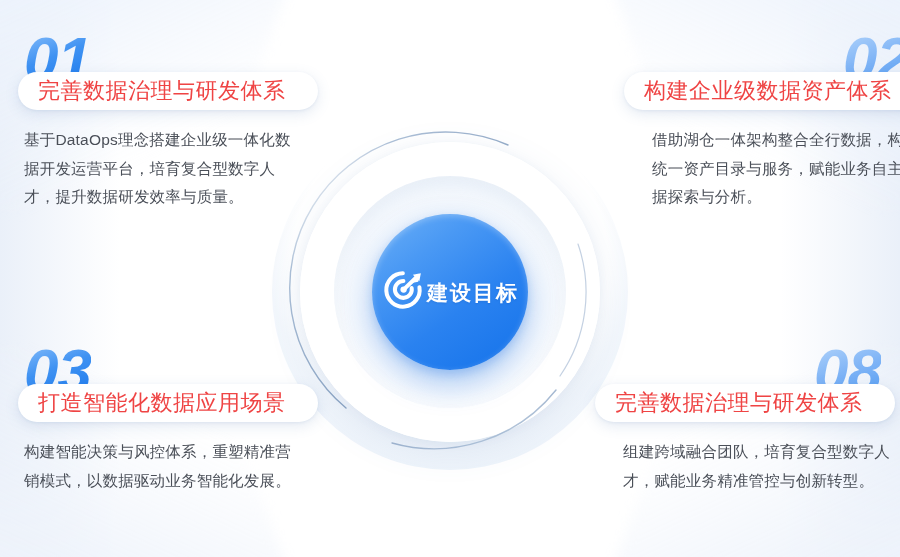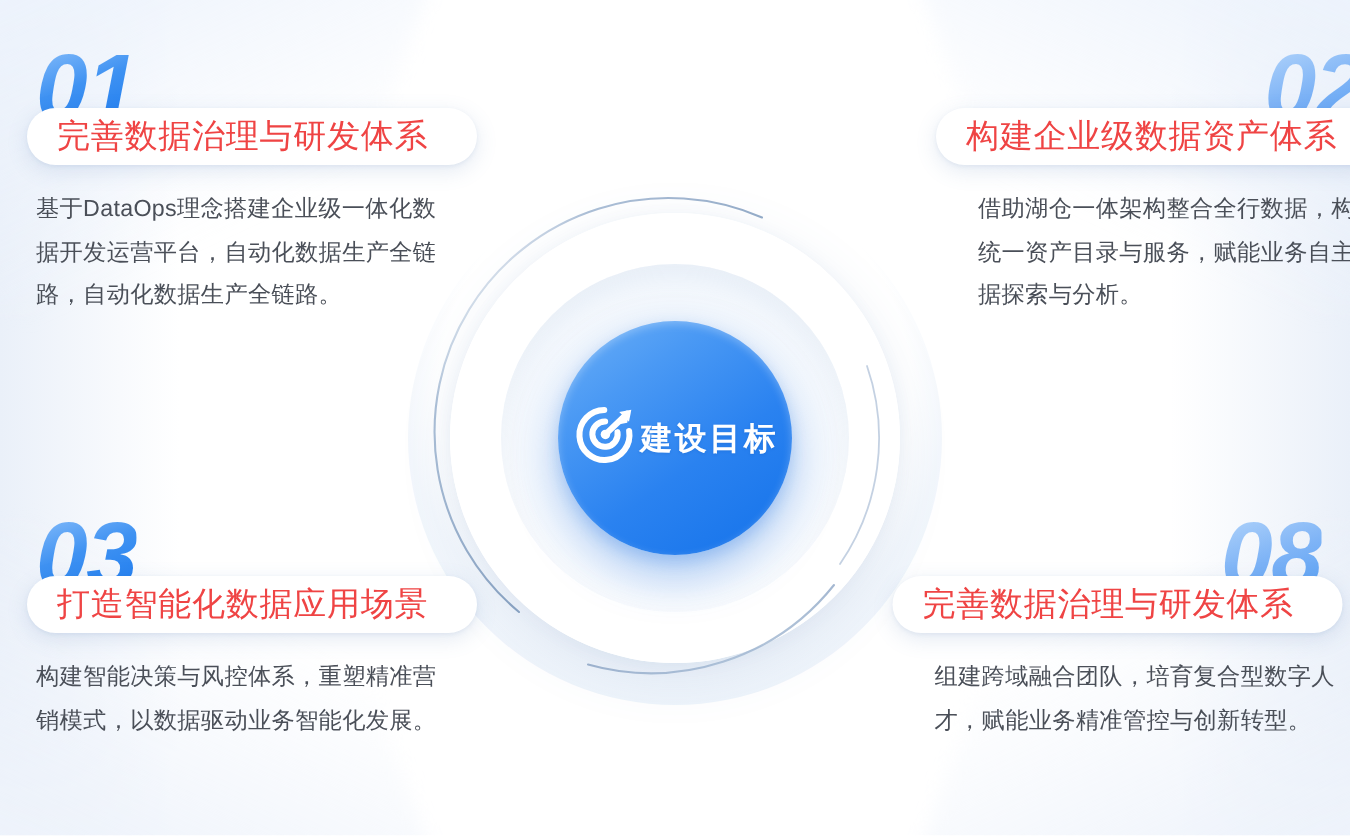--- a/index.html
+++ b/index.html
@@ -244,21 +244,21 @@
       </svg>
       <div class="core-label">建设目标</div>
     </div>
   </div>
 
   <div class="quad quad-01">
     <div class="num num-left">01</div>
     <div class="pill pill-left">
       <span class="pill-title">完善数据治理与研发体系</span>
     </div>
-    <div class="desc desc-left">基于DataOps理念搭建企业级一体化数据开发运营平台，自动化数据生产全链路，自动化数据生产全链路。</div>
+    <div class="desc desc-left">基于DataOps理念搭建企业级一体化数据开发运营平台，培育复合型数字人才，提升数据研发效率与质量。</div>
   </div>
 
   <div class="quad quad-02">
     <div class="num num-right num-soft">02</div>
     <div class="pill pill-right">
       <span class="pill-title">构建企业级数据资产体系</span>
     </div>
     <div class="desc desc-right">借助湖仓一体架构整合全行数据，构建统一资产目录与服务，赋能业务自主数据探索与分析。</div>
   </div>
 

